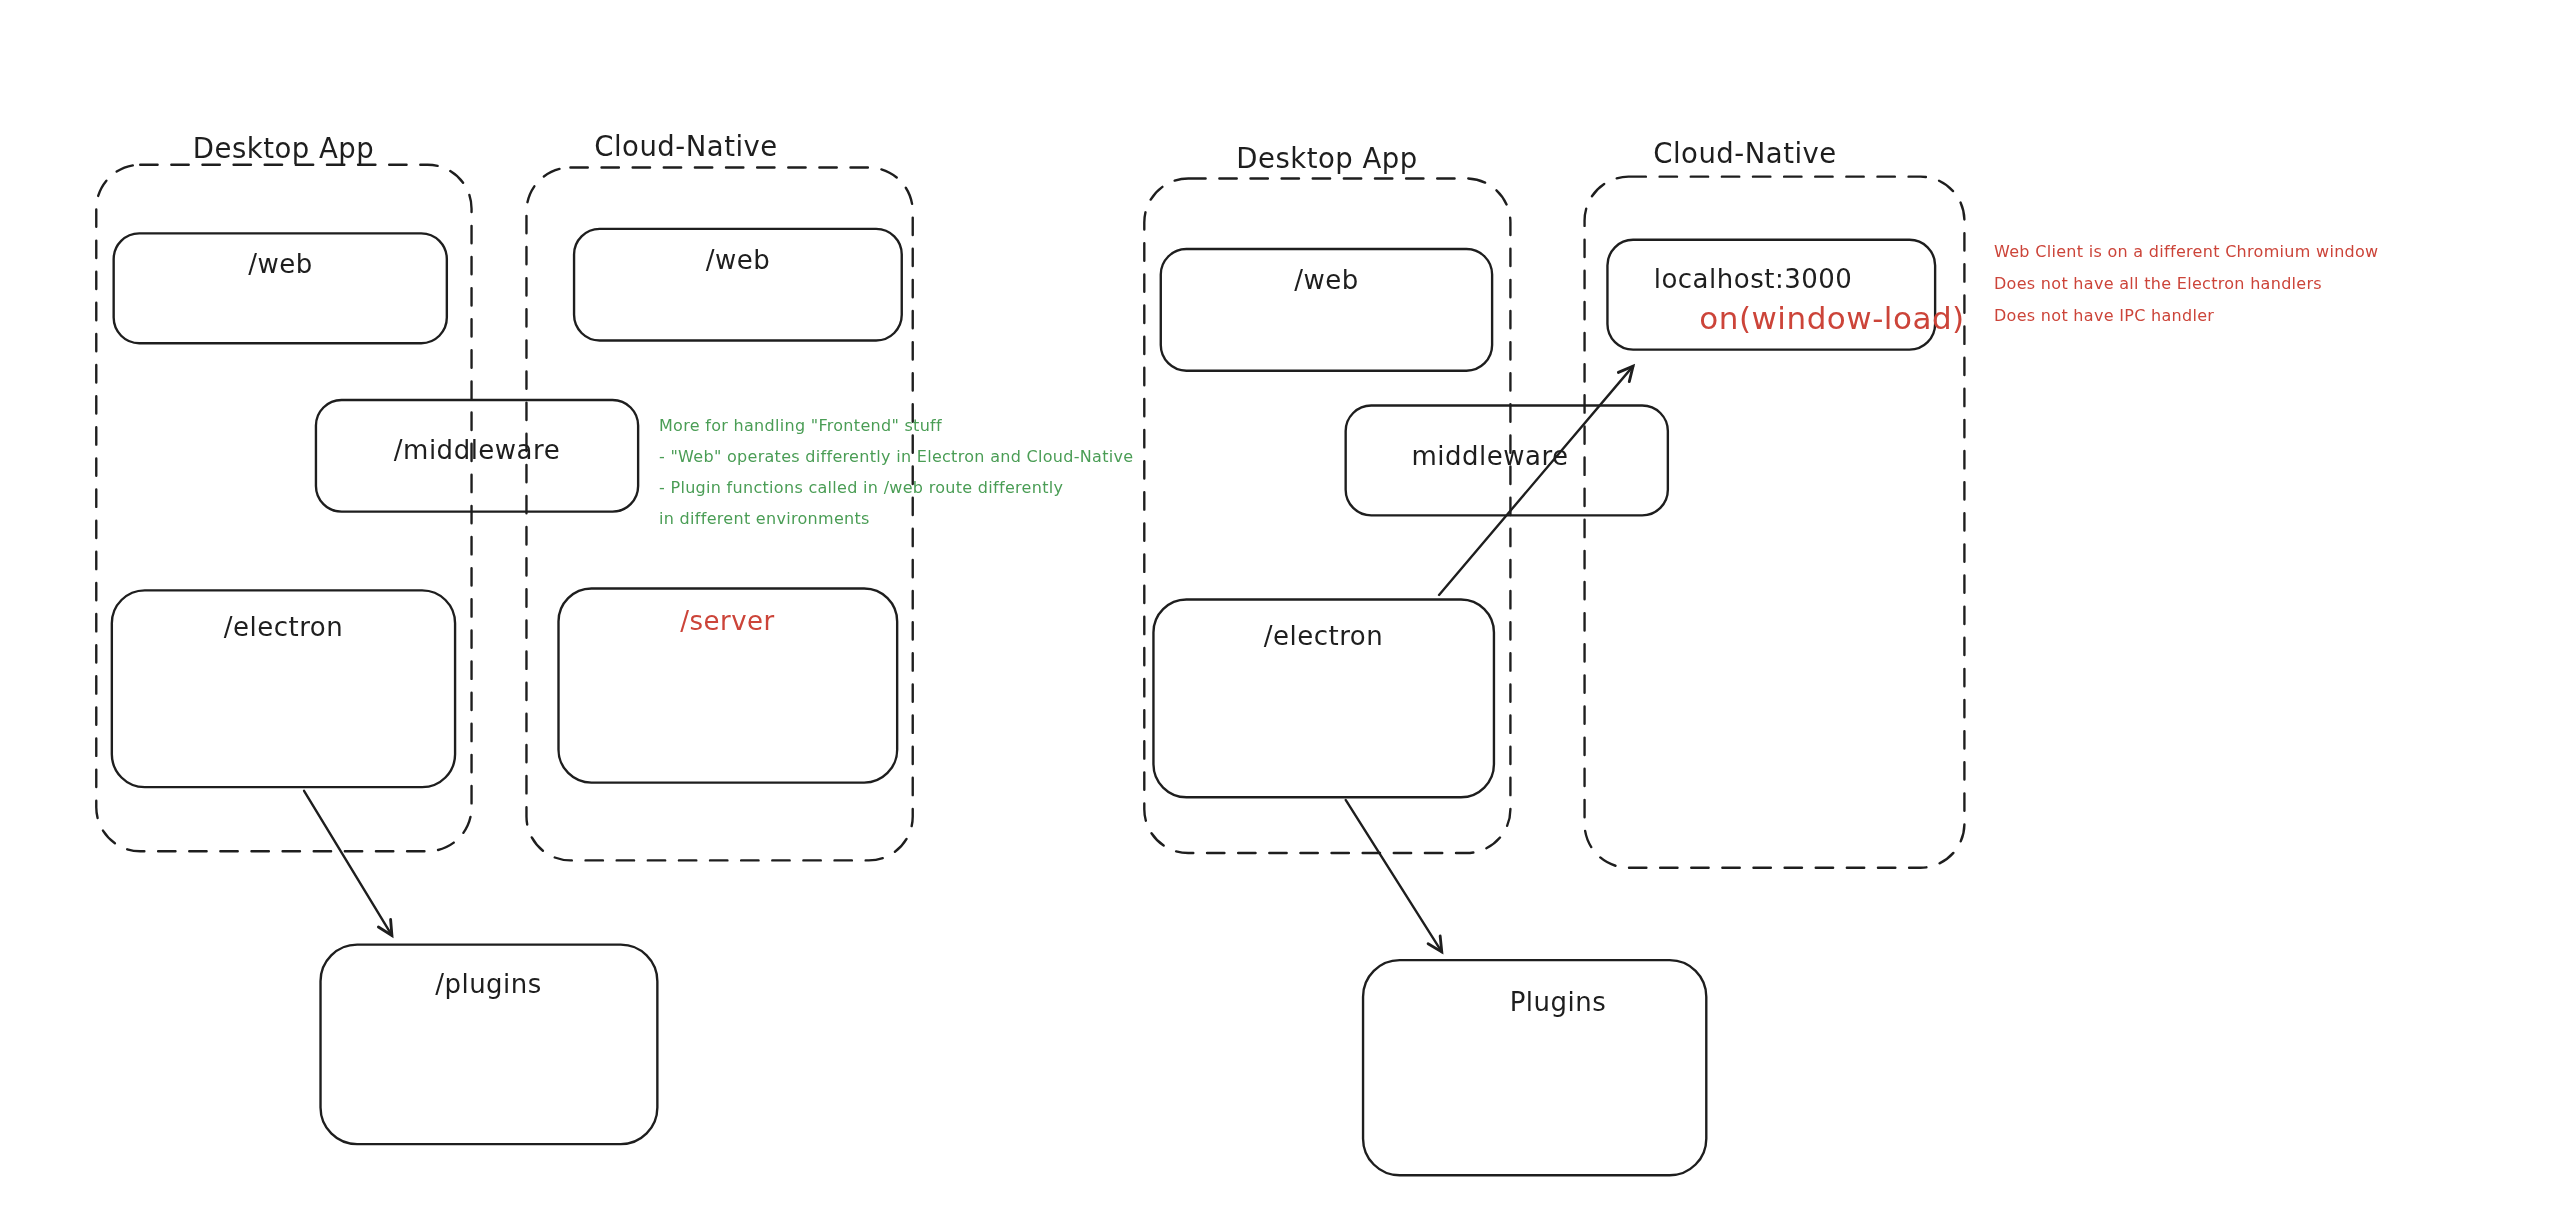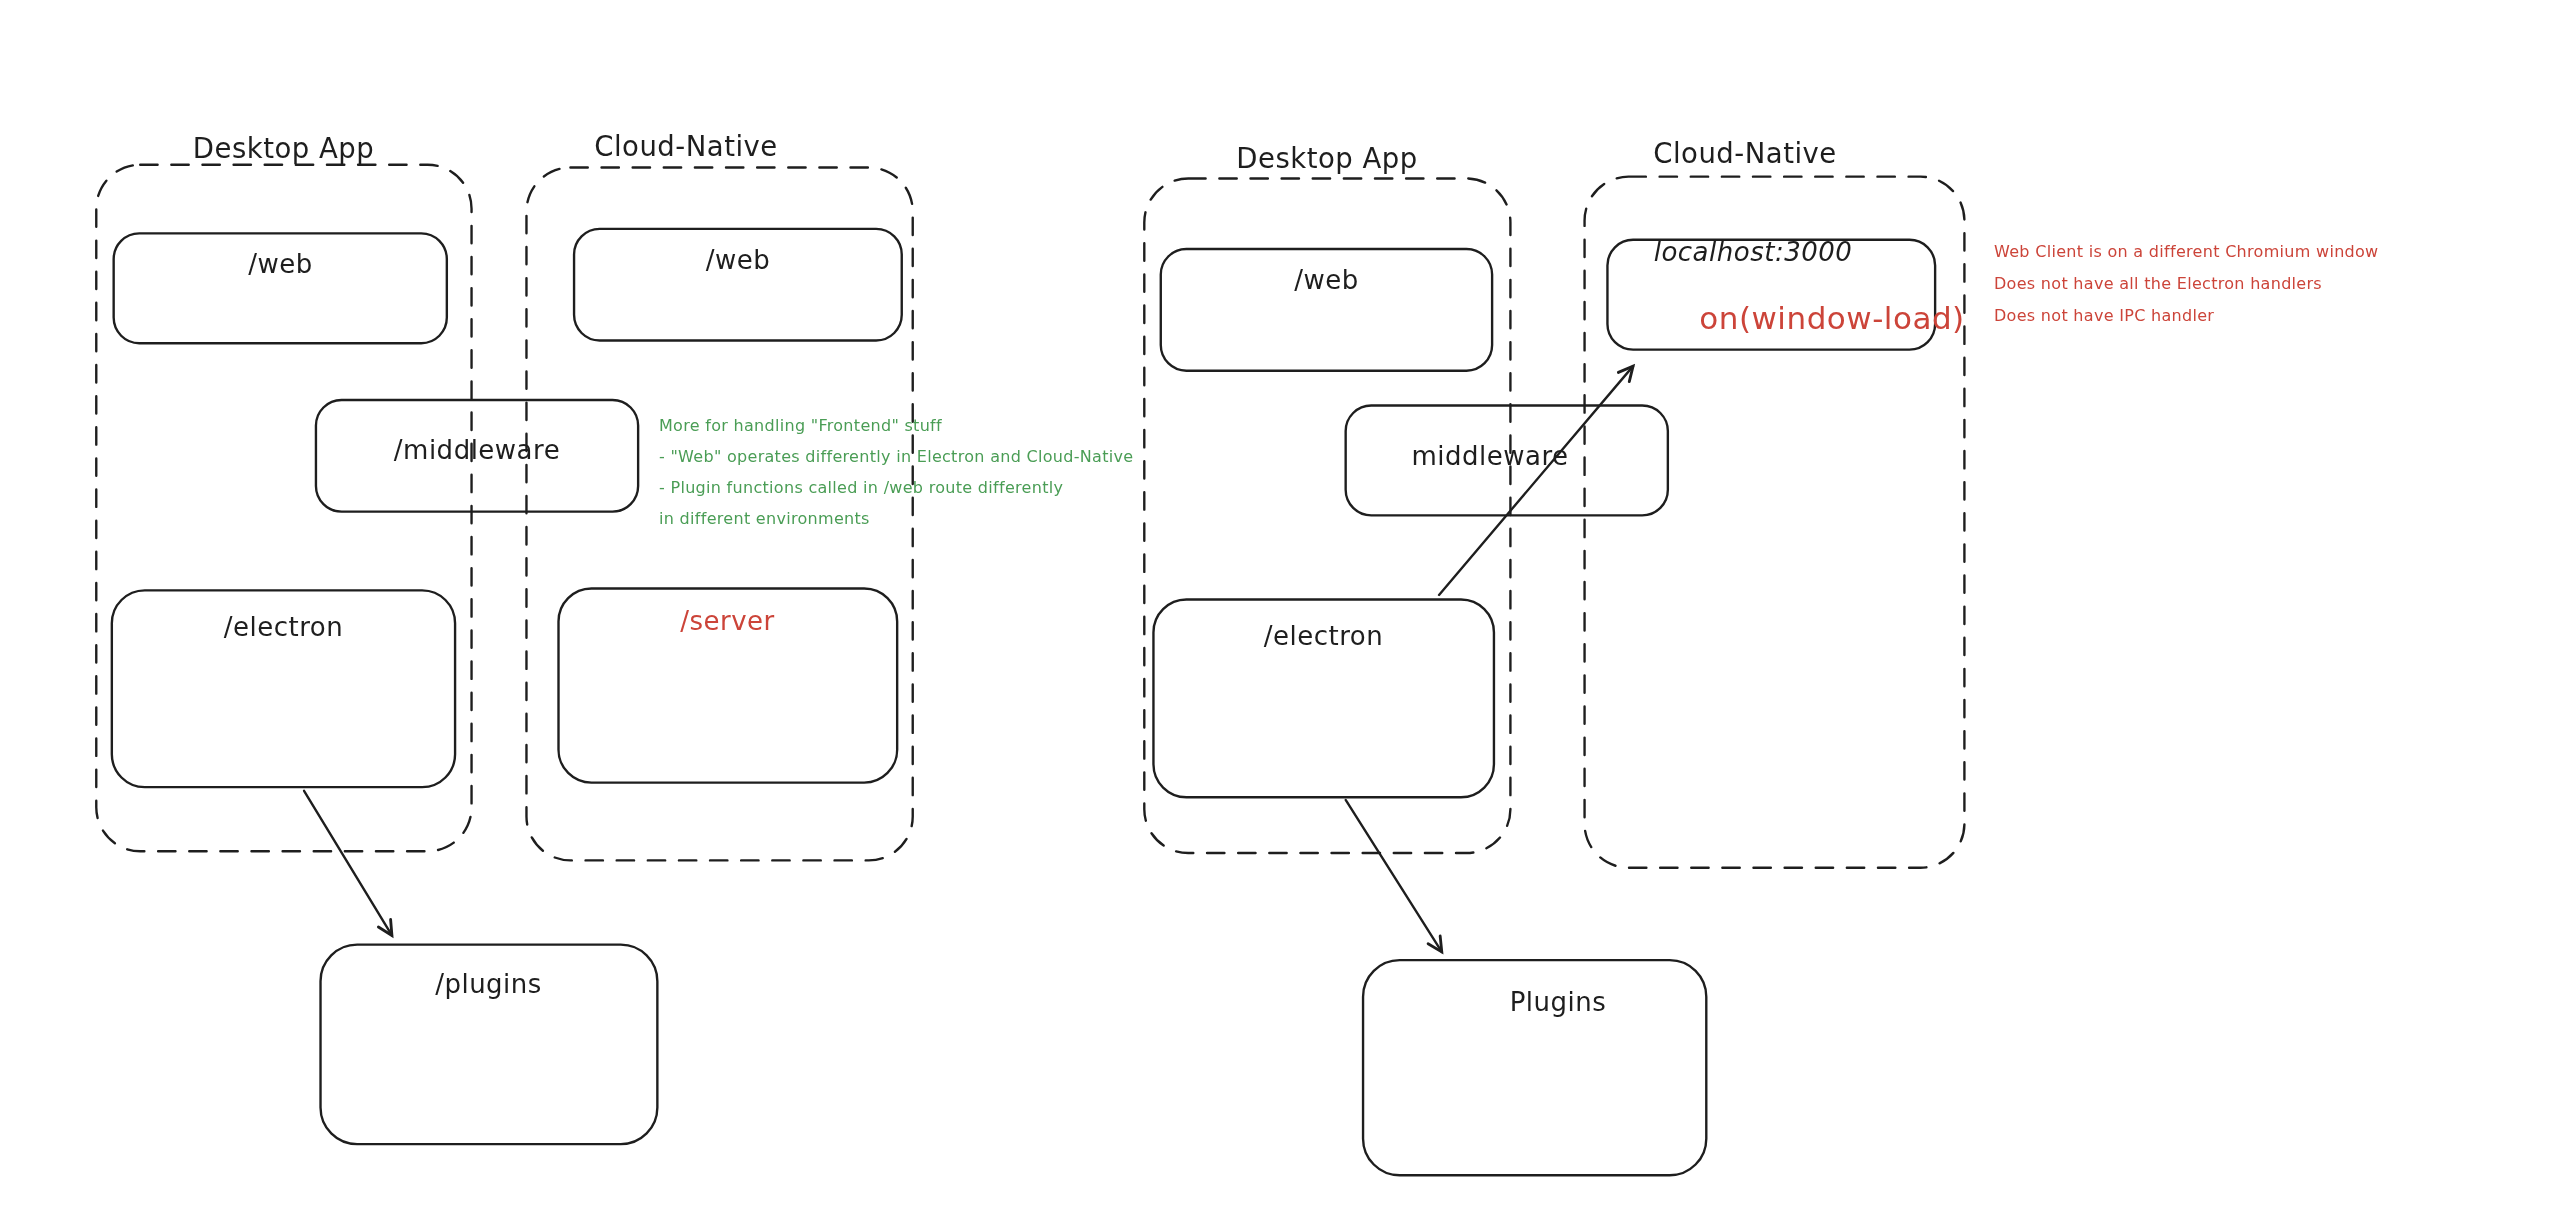--- a/index.html
+++ b/index.html
@@ -103,21 +103,21 @@
     <div>More for handling "Frontend" stuff</div>
     <div>- "Web" operates differently in Electron and Cloud-Native</div>
     <div>- Plugin functions called in /web route differently</div>
     <div>in different environments</div>
   </div>
 
   <div class="lbl container-lbl" style="left:1144px; top:134px; width:366px;">Desktop App</div>
   <div class="lbl container-lbl" style="left:1585px; top:129px; width:320px;">Cloud-Native</div>
 
   <div class="lbl" style="left:1161px; top:265px; width:331px;">/web</div>
-  <div class="lbl" style="left:1607px; top:237px; width:292px;font-style:italic;">localhost:3000</div>
+  <div class="lbl" style="left:1607px; top:264px; width:292px;">localhost:3000</div>
   <div class="lbl red-text" style="left:1690px; top:300px; width:284px; font-size:31px;">on(window-load)</div>
   <div class="lbl" style="left:1346px; top:441px; width:288px;">middleware</div>
   <div class="lbl" style="left:1153px; top:621px; width:341px;">/electron</div>
   <div class="lbl" style="left:1363px; top:987px; width:390px;">Plugins</div>
 
   <div class="note red-text" style="left:1994px; top:236px; line-height:32px;">
     <div>Web Client is on a different Chromium window</div>
     <div>Does not have all the Electron handlers</div>
     <div>Does not have IPC handler</div>
   </div>

